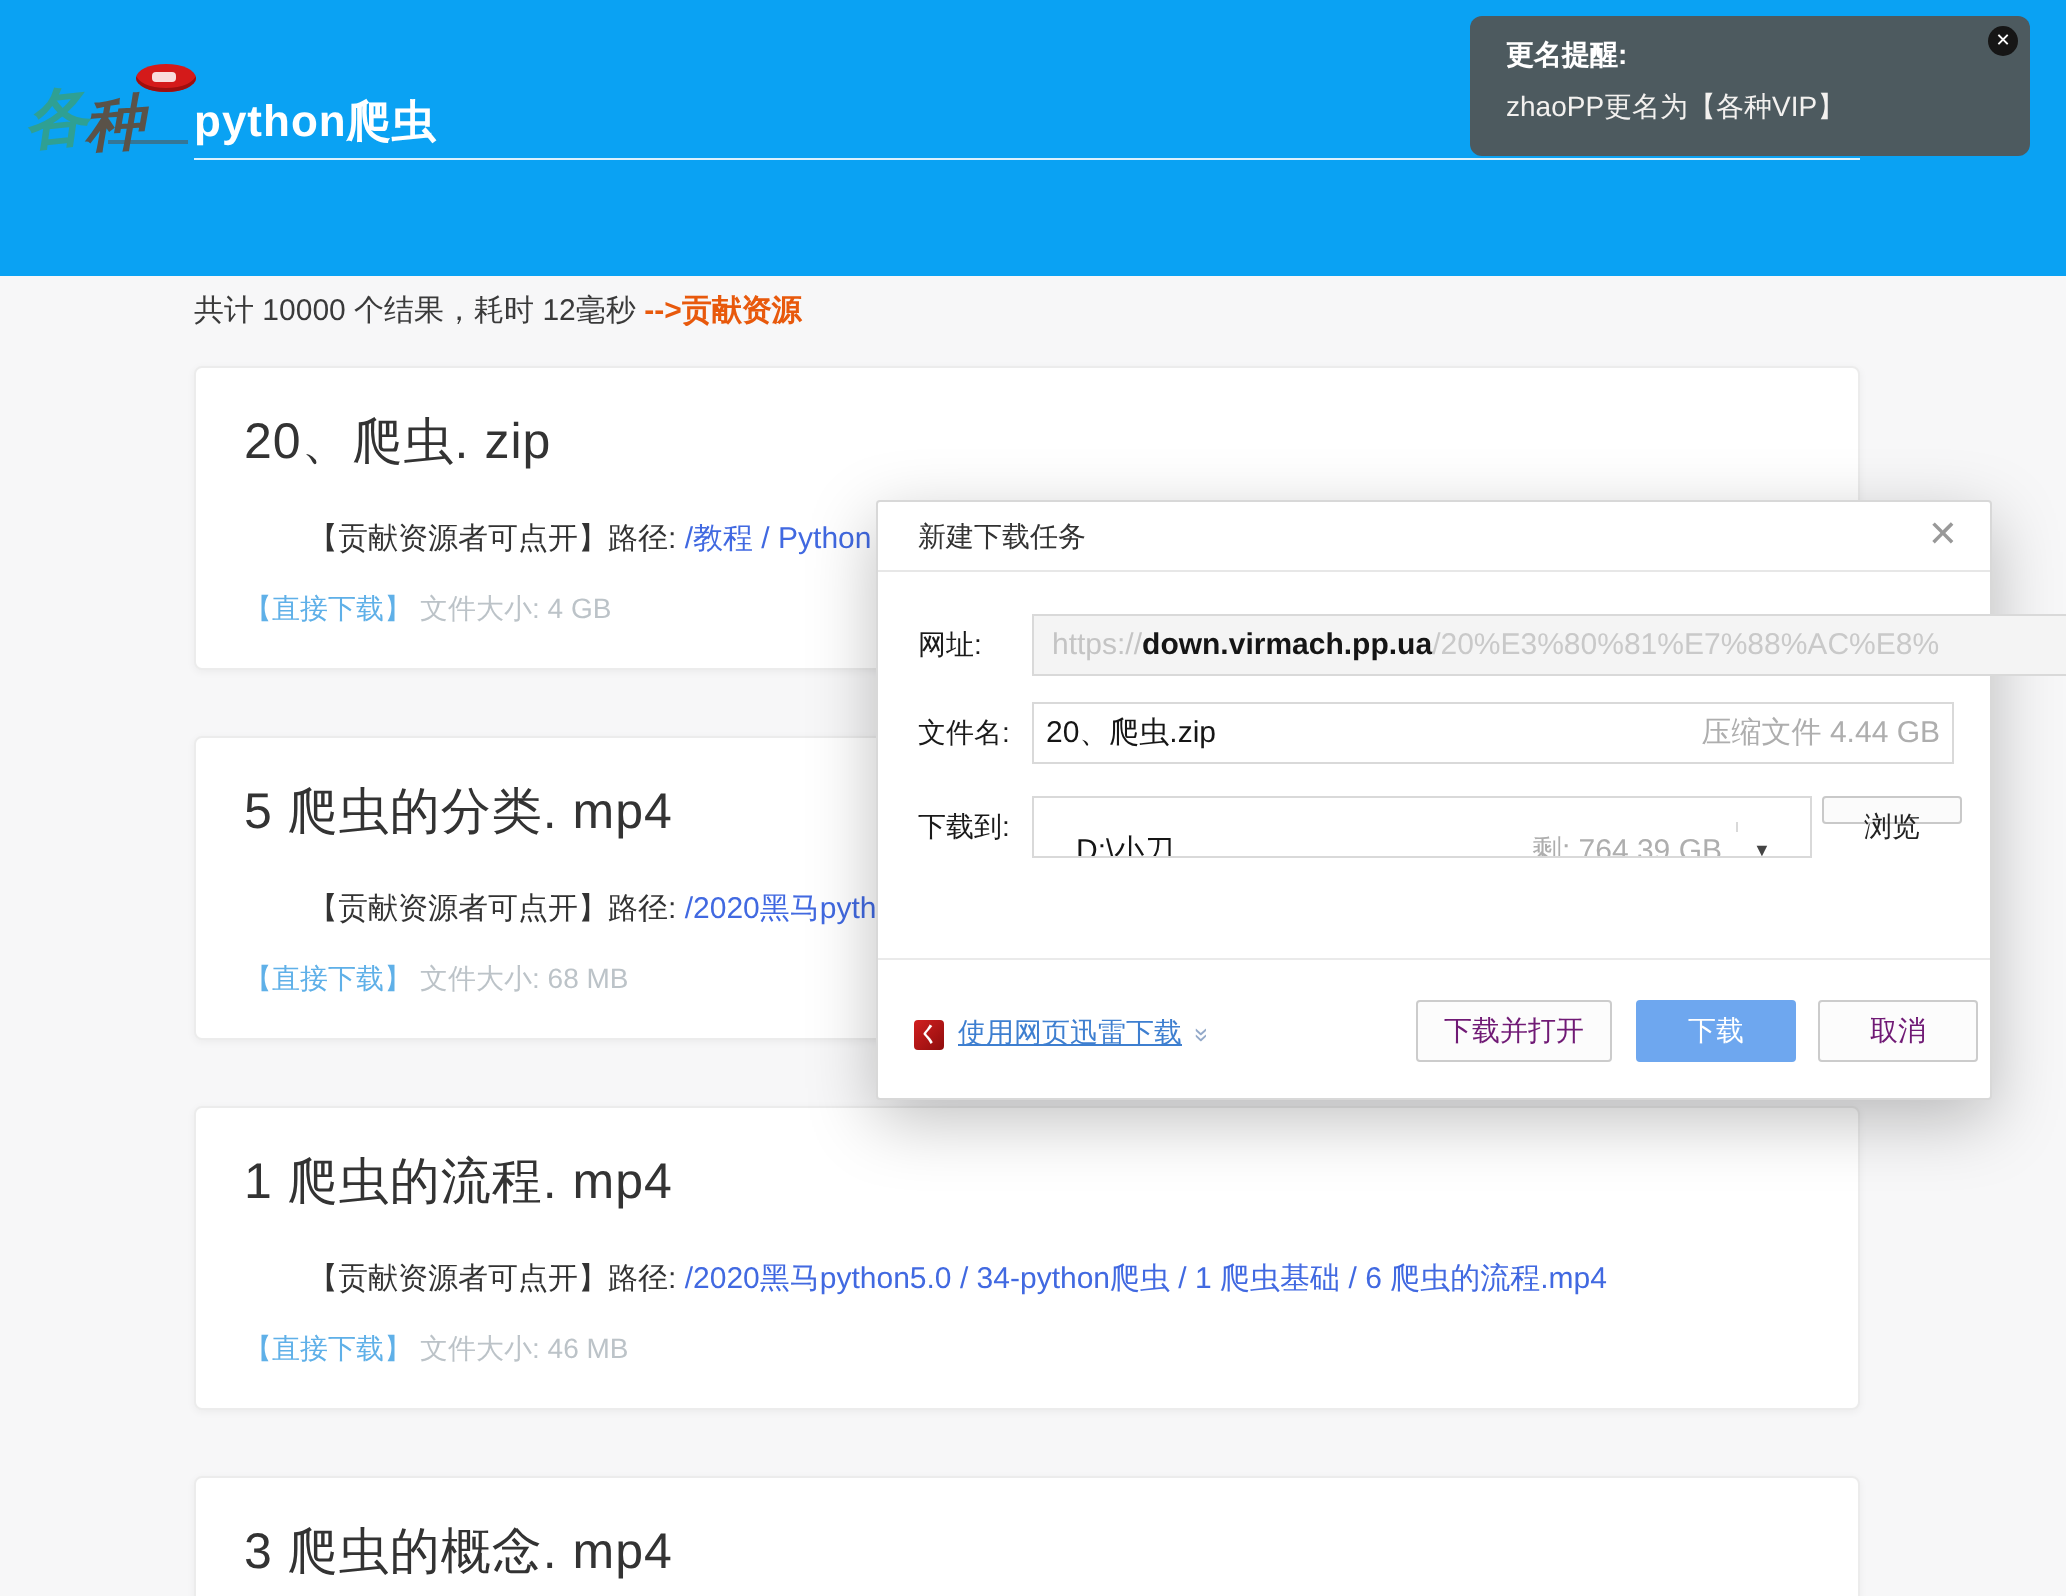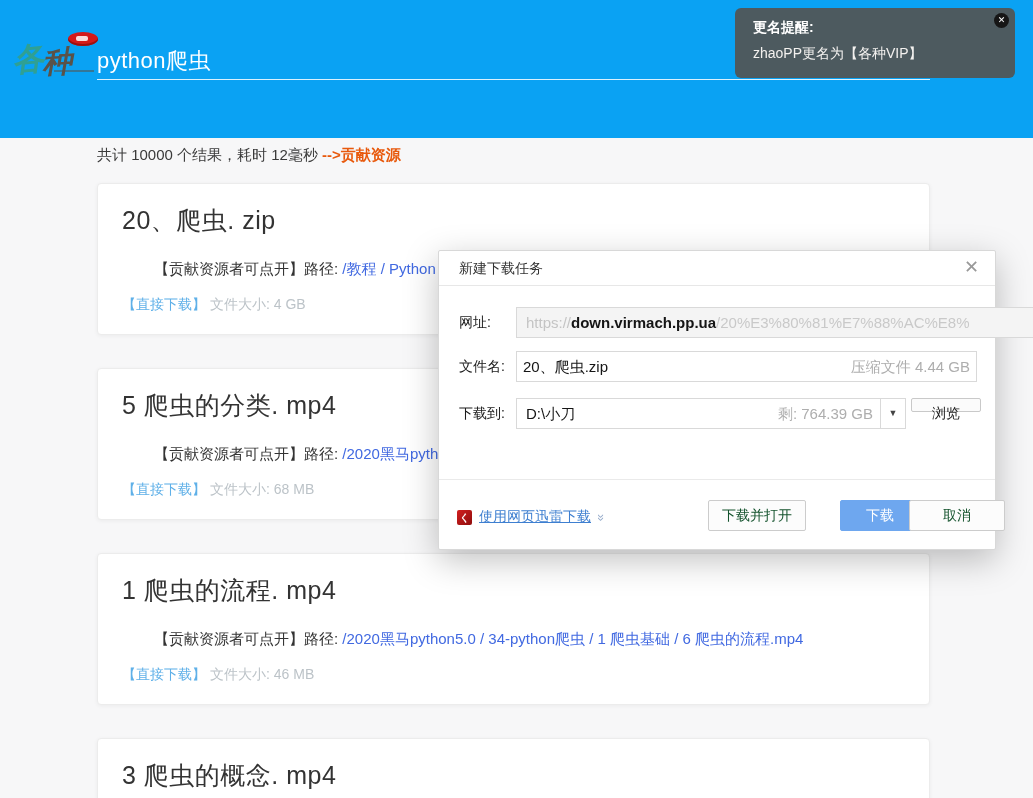--- a/index.html
+++ b/index.html
@@ -9,21 +9,21 @@
     font-family:"Liberation Sans","DejaVu Sans",sans-serif;
   }
   
   .header{position:absolute;left:0;top:0;width:1033px;height:138px;background:var(--accent);}
   .logo{position:absolute;left:10px;top:30px;width:88px;height:58px;cursor:pointer;}
   .lg1{position:absolute;left:2px;top:8px;font-size:32px;font-style:italic;font-weight:bold;color:#2fa093;transform:rotate(-6deg);}
   .lg2{position:absolute;left:32px;top:12px;font-size:30px;font-style:italic;font-weight:bold;color:#5a5248;transform:rotate(-4deg);}
   .lg-badge{position:absolute;left:58px;top:2px;width:30px;height:14px;background:#d41a1a;border-radius:50%;box-shadow:inset 0 -2px 0 #9d0f0f;}
   .lg-badge::after{content:"";position:absolute;left:8px;top:4px;width:12px;height:5px;background:#fff;opacity:.85;border-radius:2px;}
   .lg-tail{position:absolute;left:44px;top:40px;width:40px;height:2px;background:rgba(90,82,72,.55);}
-  .search-value{position:absolute;left:97px;top:46px;font-size:22px;color:#fff;letter-spacing:.5px;cursor:text;}
+  .search-value{position:absolute;left:97px;top:46px;font-size:22px;color:#fff;letter-spacing:.5px;cursor:text;font-weight:bold;}
   .search-underline{position:absolute;left:97px;top:79px;width:833px;height:1px;background:rgba(255,255,255,.85);}
   
   .toast{position:absolute;left:735px;top:8px;width:280px;height:70px;background:rgba(86,80,74,.88);
     border-radius:6px;color:#fff;z-index:40;box-sizing:border-box;padding:11px 18px;}
   .toast-title{font-size:14px;font-weight:bold;}
   .toast-body{font-size:14px;margin-top:8px;color:#f3f1ef;}
   .toast-close{position:absolute;top:5px;right:6px;width:15px;height:15px;border-radius:50%;
     background:#161616;color:#fff;font-size:9px;line-height:15px;text-align:center;cursor:pointer;}
   
   .results{position:absolute;left:97px;top:146px;font-size:15px;color:#3a3a3a;}
@@ -46,37 +46,37 @@
   .dlg-close{position:absolute;right:16px;top:5px;font-size:18px;color:#999;cursor:pointer;font-weight:300;}
   .dlg-label{position:absolute;left:20px;font-size:14px;color:#1a1a1a;height:31px;line-height:31px;}
   .lbl-url{top:56px;} .lbl-name{top:100px;} .lbl-dir{top:147px;}
   .inp{position:absolute;left:77px;height:31px;box-sizing:border-box;border:1px solid #d9d9d9;background:#fff;
     font-size:15px;line-height:29px;white-space:nowrap;overflow:hidden;cursor:text;}
   .url-inp{top:56px;width:522px;background:#f4f4f4;padding:0 9px;}
   .u-scheme{color:#c4c4c4;} .u-host{font-weight:bold;color:#151515;} .u-path{color:#c9c9c9;}
   .name-inp{top:100px;width:461px;display:flex;padding:0 6px;}
   .name-text{flex:1;color:#151515;}
   .hint{color:#aeaeae;}
-  .dir-inp{top:147px;width:390px;display:flex;padding:0;}
+  .dir-inp{top:147px;width:390px;display:flex;padding:12px;}
   .dir-text{flex:1;padding:0 9px;color:#151515;}
   .dir-hint{color:#aeaeae;padding-right:7px;}
   .dir-drop{width:24px;border-left:1px solid #d9d9d9;text-align:center;font-size:9px;line-height:29px;color:#444;cursor:pointer;}
   .browse-btn{position:absolute;left:472px;top:147px;width:70px;height:14px;box-sizing:border-box;border:1px solid #c9c9c9;
     background:#fbfbfb;font-size:14px;color:#222;text-align:center;line-height:29px;border-radius:2px;cursor:pointer;}
   .dlg-divider{position:absolute;left:0;right:0;top:228px;border-top:1px solid #eaeaea;}
   .thunder-row{position:absolute;left:18px;top:257px;display:flex;align-items:center;gap:7px;}
   .thunder-icon{width:15px;height:15px;background:linear-gradient(135deg,#d21f1f,#8f0d0d);border-radius:2px;
     color:#fff;font-size:10px;font-weight:bold;text-align:center;line-height:15px;}
   .thunder-link{font-size:14px;color:#3e7fd0;text-decoration:underline;cursor:pointer;}
   .thunder-chevron{color:#93a9c9;font-size:13px;transform:rotate(90deg);display:inline-block;cursor:pointer;}
   .dlg-btn{position:absolute;top:249px;height:31px;box-sizing:border-box;border:1px solid #ccc;background:#fcfcfc;
-    font-size:14px;color:#14532d;text-align:center;line-height:29px;border-radius:2px;cursor:pointer;}
+    font-size:14px;color:#701a75;text-align:center;line-height:29px;border-radius:2px;cursor:pointer;}
   .btn-open{left:269px;width:98px;}
-  .btn-download{left:401px;width:80px;background:var(--btn-blue);border-color:var(--btn-blue);color:#fff;}
-  .btn-cancel{left:470px;width:96px;text-align:center;}
+  .btn-download{left:379px;width:80px;background:var(--btn-blue);border-color:var(--btn-blue);color:#fff;}
+  .btn-cancel{left:470px;width:80px;text-align:center;}
 </style>
 </head>
 <body>
 
 <div class="header">
   <div class="logo">
     <span class="lg1">各</span>
     <span class="lg2">种</span>
     <span class="lg-badge"></span>
     <span class="lg-tail"></span>

